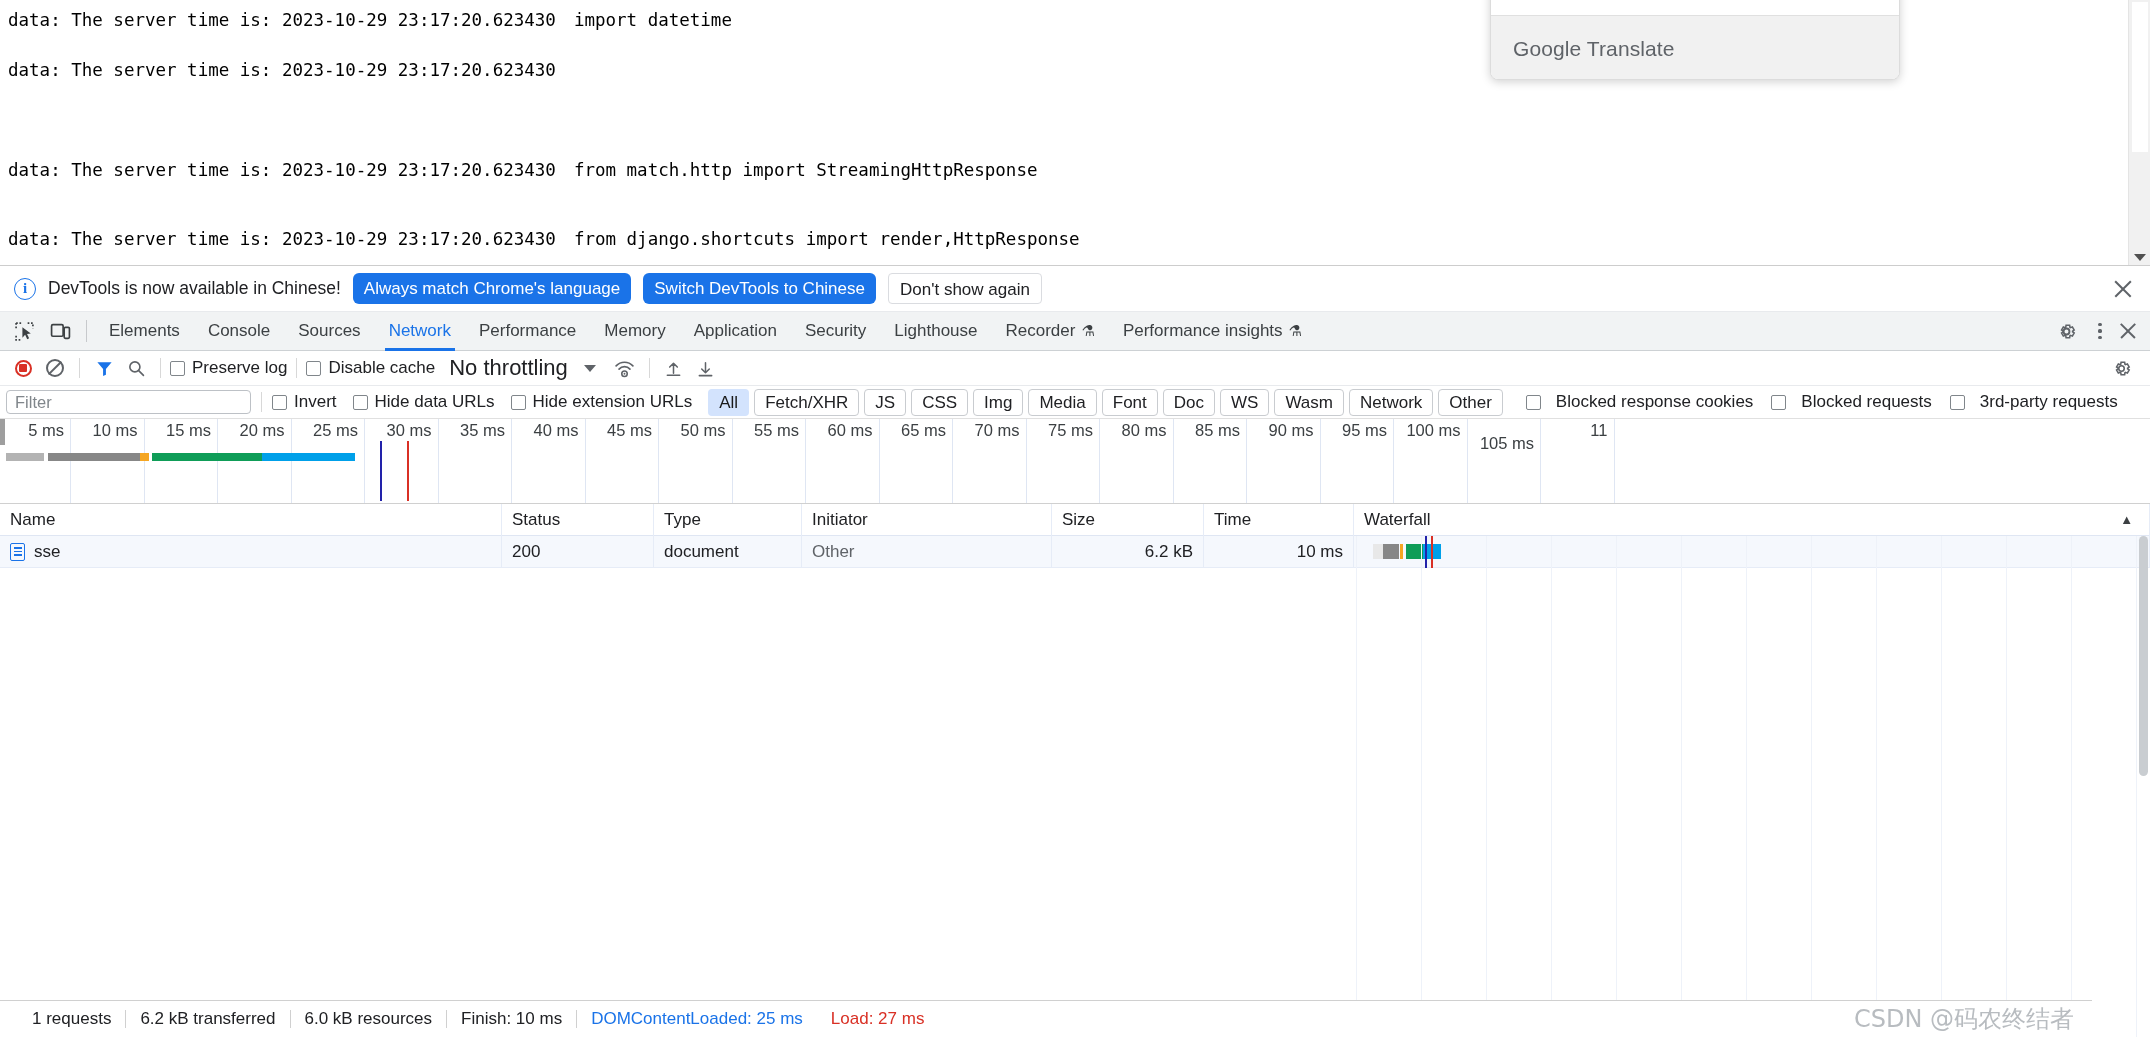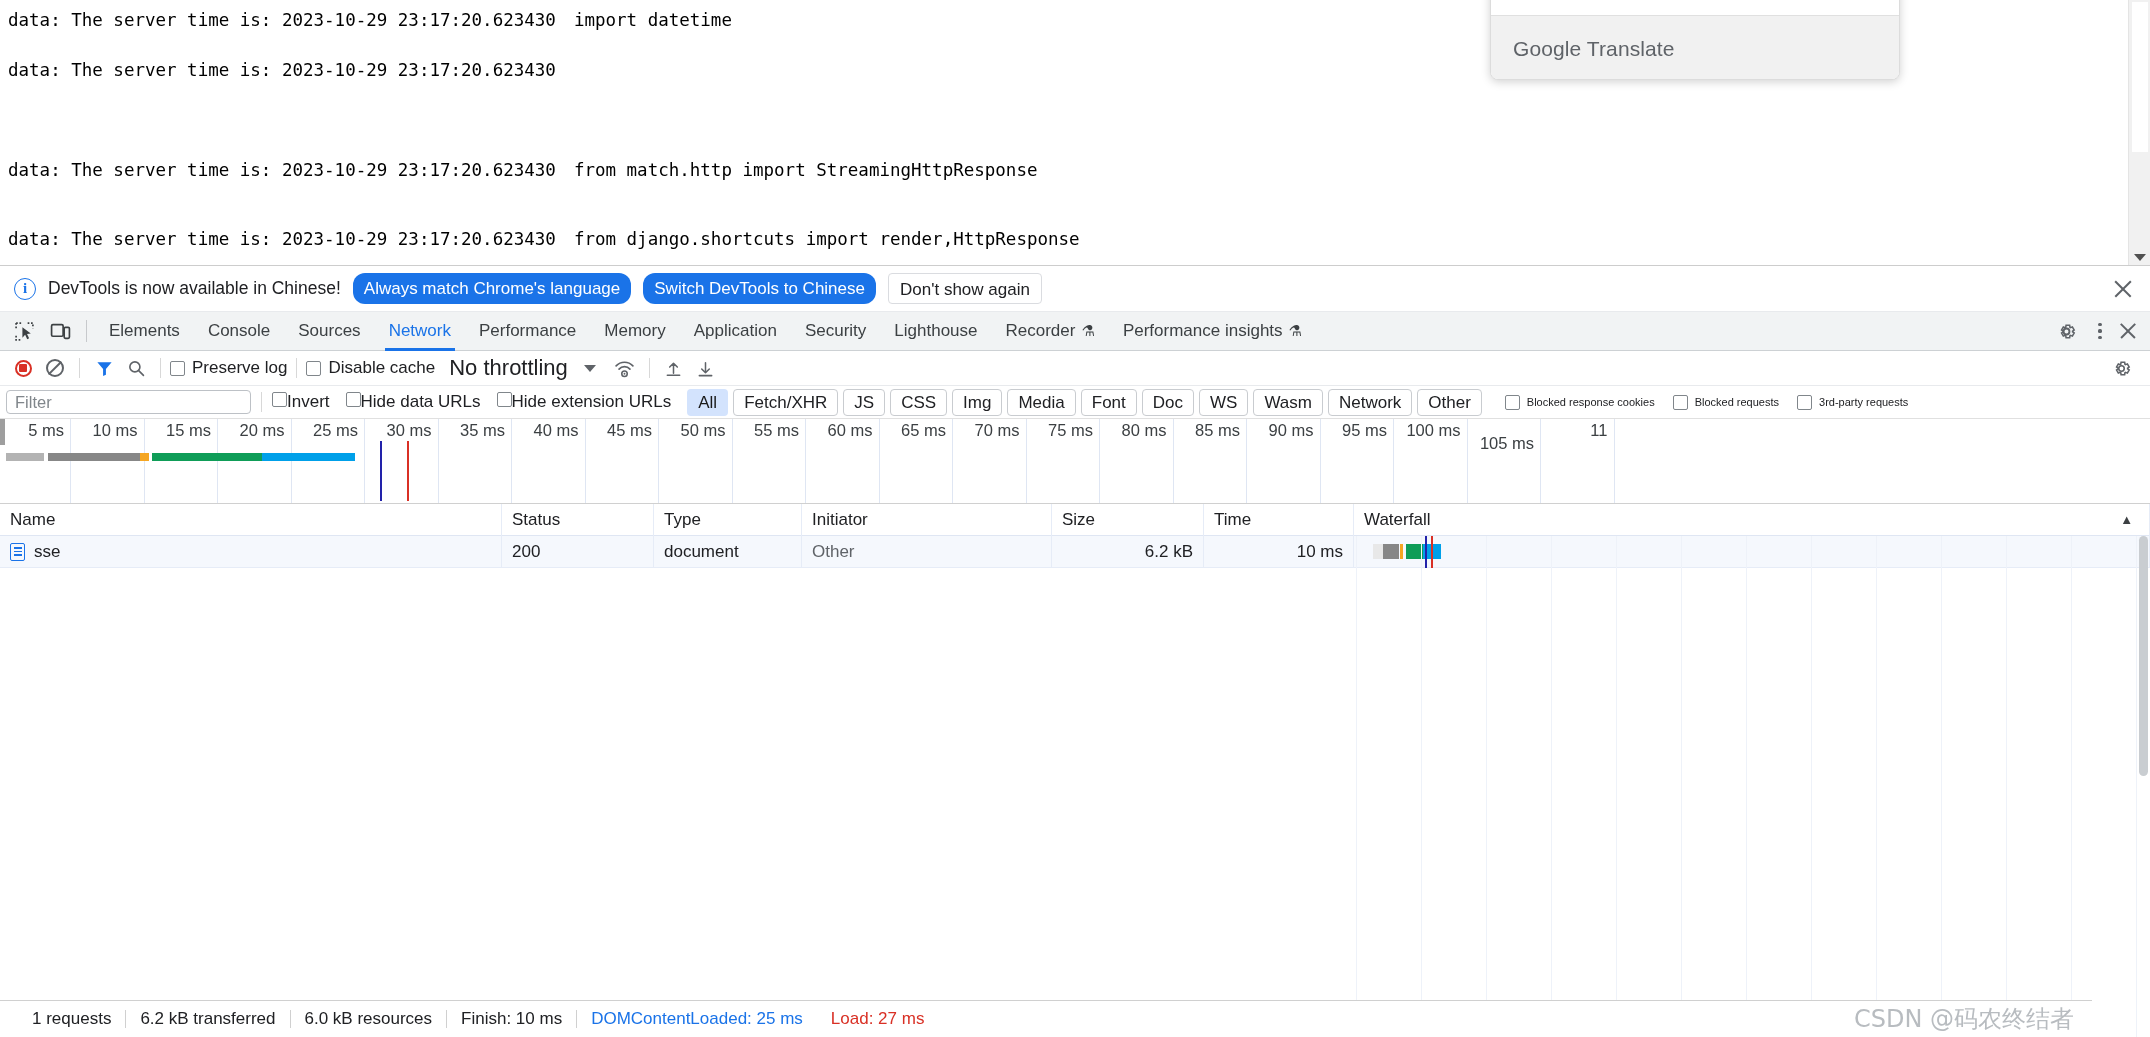--- a/index.html
+++ b/index.html
@@ -62,21 +62,21 @@
     height: 46px; background: #fff; display: flex; align-items: center;
     padding: 0 14px; gap: 12px; border-bottom: 1px solid #e8eaed;
   }
   .info-icon {
     width: 22px; height: 22px; border: 1.8px solid #1a73e8; border-radius: 50%;
     color: #1a73e8; font-size: 15px; font-weight: bold; line-height: 19px;
     text-align: center; flex: none; font-family: "Liberation Serif", serif;
   }
   .notif-text { font-size: 17.5px; color: #202124; white-space: nowrap; }
   .btn-blue {
-    background: #1a73e8; color: #fff; border: none; border-radius: 12px;
+    background: #1a73e8; color: #fff; border: none; border-radius: 6px;
     font-size: 17px; padding: 6px 11px; height: 31px; cursor: pointer;
     font-family: "Liberation Sans", sans-serif; white-space: nowrap;
   }
   .btn-plain {
     background: #fff; color: #202124; border: 1px solid #dadce0; border-radius: 4px;
     font-size: 17px; padding: 6px 11px; height: 31px; cursor: pointer;
     font-family: "Liberation Sans", sans-serif; white-space: nowrap;
   }
   #notif-close {
     margin-left: auto; width: 26px; height: 26px; position: relative; cursor: pointer;
@@ -144,30 +144,30 @@
     height: 33px; background: #fff; display: flex; align-items: center;
     padding: 0 6px; gap: 0; border-bottom: 1px solid #e0e0e0;
   }
   #filter-input {
     width: 245px; height: 24px; border: 1px solid #bdc1c6; border-radius: 4px;
     font-size: 16.5px; padding: 0 8px; color: #202124; outline: none;
     font-family: "Liberation Sans", sans-serif; background: #fff;
   }
   #filter-input::placeholder { color: #80868b; }
   .fsep { width: 1px; height: 20px; background: #d8d8d8; margin: 0 10px; }
-  .fcb { display: flex; align-items: flex-start; font-size: 17px; color: #202124;
+  .fcb { display: flex; align-items: center; gap: 7px; font-size: 17px; color: #202124;
          cursor: pointer; margin-right: 16px; white-space: nowrap; }
   .chip {
     font-size: 17px; color: #202124; padding: 2px 10px; border-radius: 4px;
     border: 1px solid transparent; cursor: pointer; margin-right: 5px; white-space: nowrap;
     line-height: 21px;
   }
   .chip.selected { background: #d3e3fd; color: #1a1a1a; }
   .chip.outlined { border: 1px solid #c9ccd0; }
-  .rcb { display: flex; align-items: center; gap: 7px; font-size: 11px; color: #202124;
+  .rcb { display: flex; align-items: center; gap: 15px; font-size: 17px; color: #202124;
          cursor: pointer; margin-left: 18px; white-space: nowrap; }
 
   
   #overview {
     height: 85px; background: #fff; position: relative;
     border-bottom: 1px solid #d0d0d0; overflow: hidden;
   }
   .ovl-grid { position: absolute; top: 0; bottom: 0; width: 1px; background: #dfe6f3; }
   .ovl-label {
     position: absolute; top: 2px; font-size: 16.5px; color: #3c4043;

